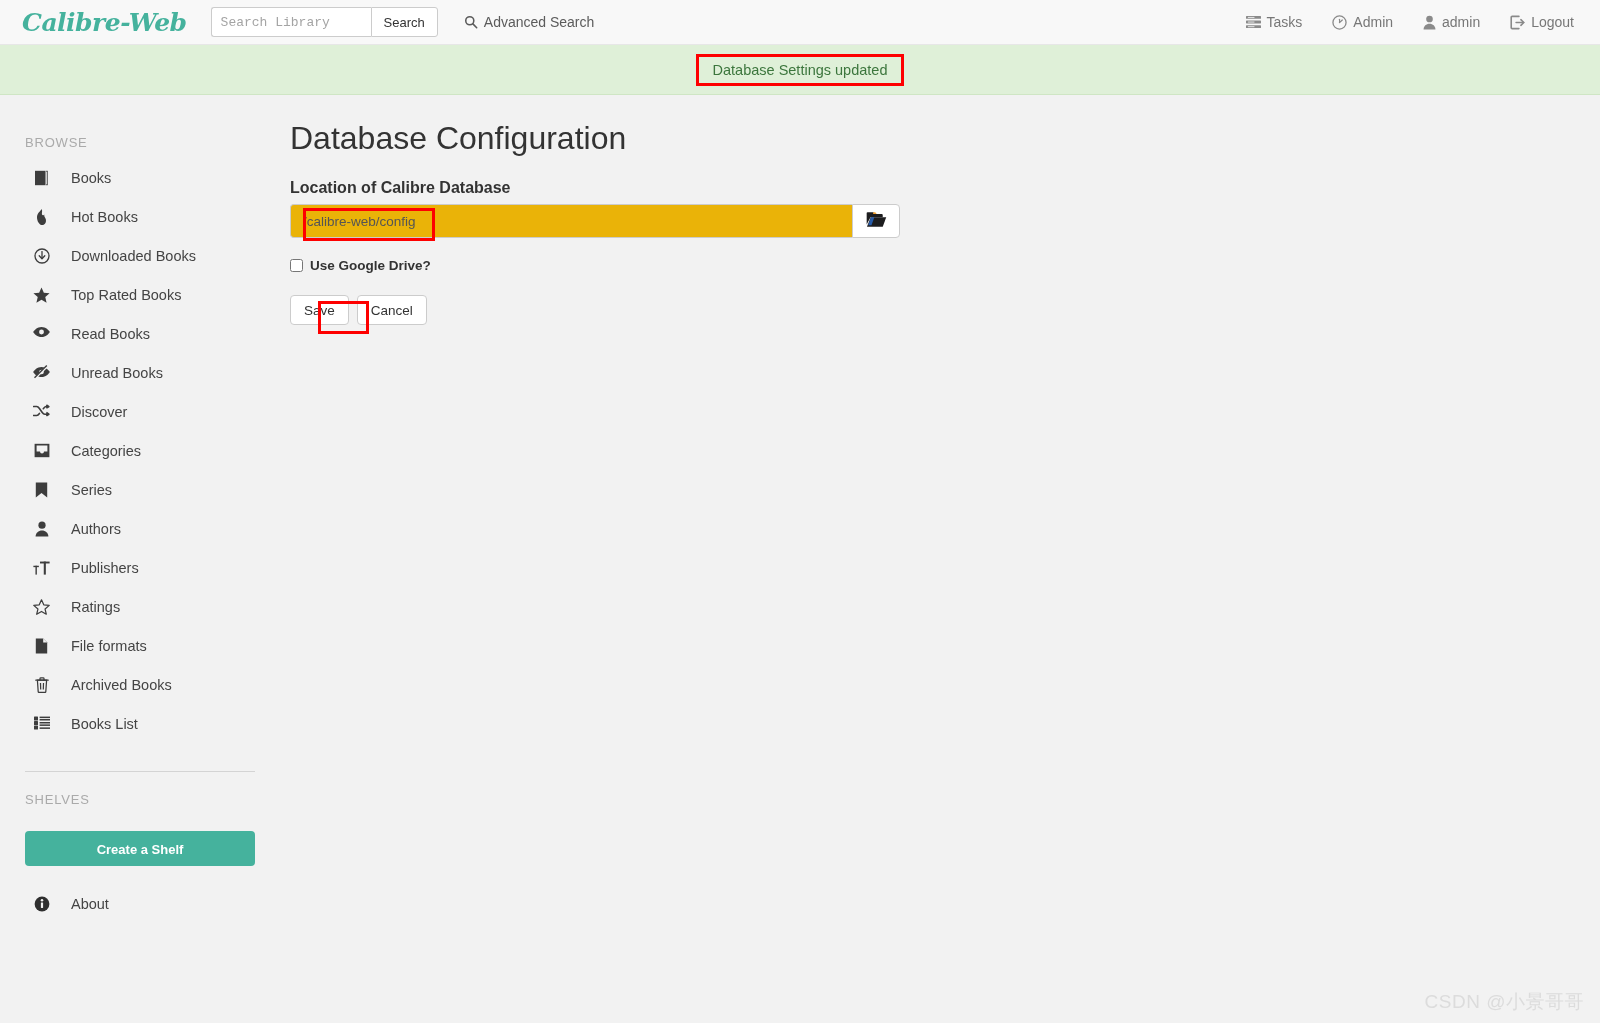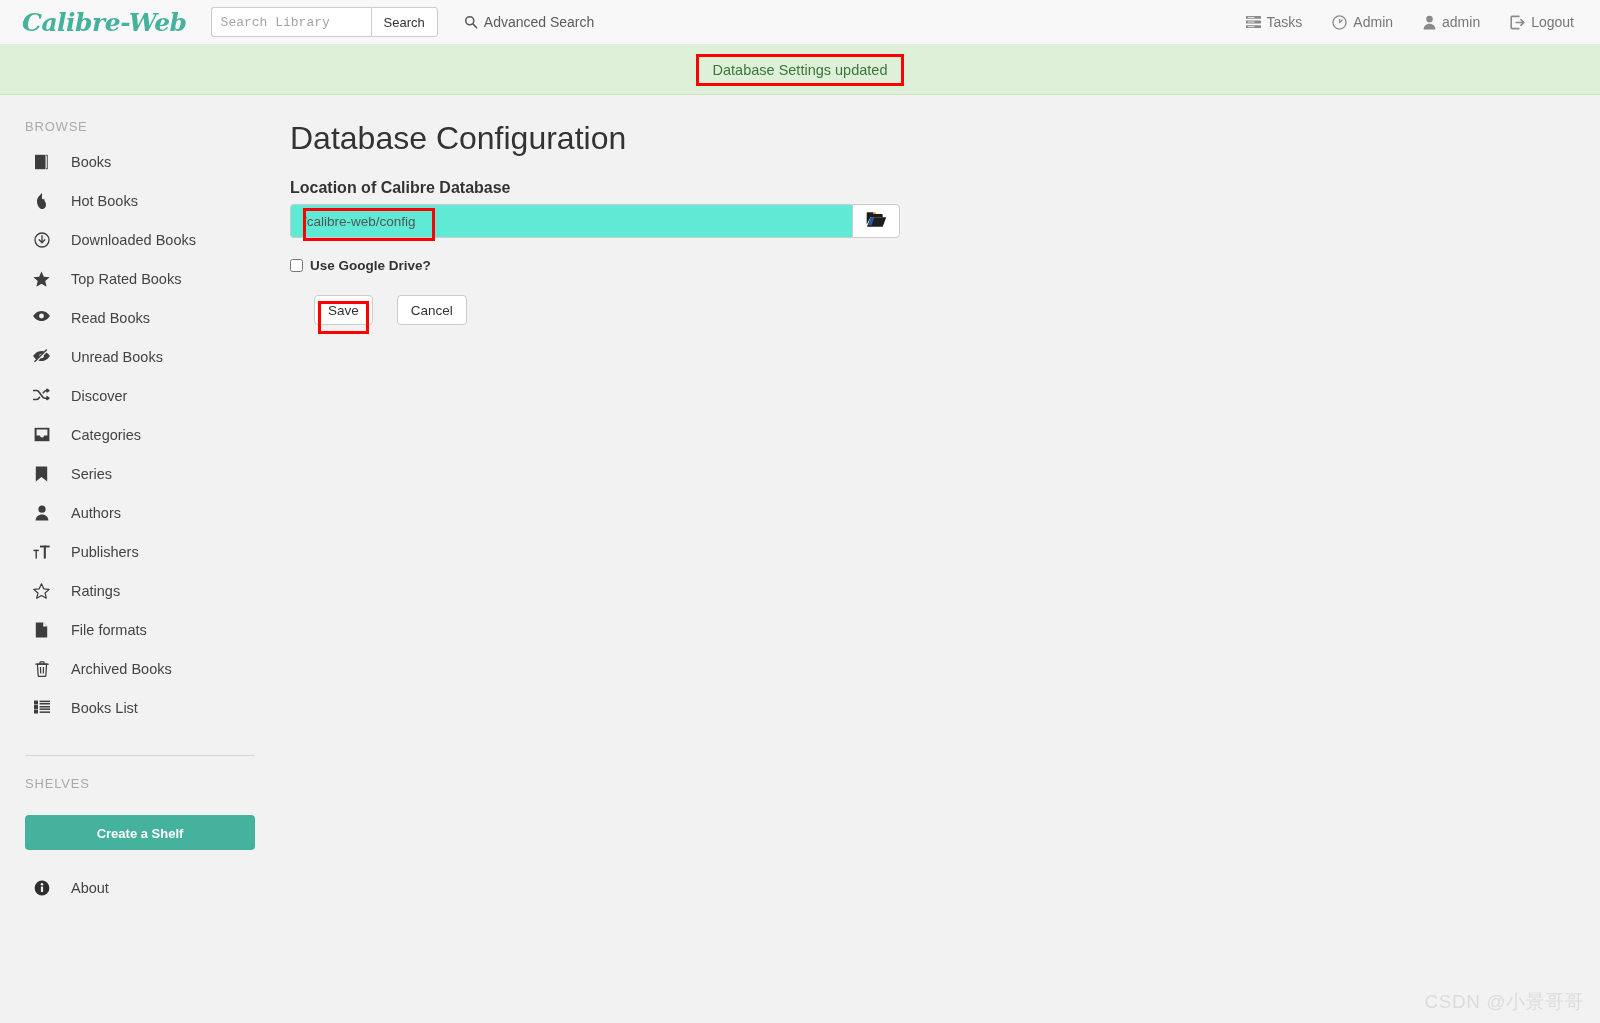--- a/index.html
+++ b/index.html
@@ -111,21 +111,21 @@
     outline-offset: 0;
   }
 
   
   .layout { display: flex; align-items: flex-start; }
 
   
   .sidebar {
     width: 280px;
     flex: 0 0 280px;
-    padding: 24px 0 0 0;
+    padding: 40px 0 0 0;
   }
   .side-heading {
     font-size: 13px;
     letter-spacing: 0.8px;
     color: #aaa;
     padding: 0 0 0 25px;
     margin-bottom: 20px;
     text-transform: uppercase;
   }
   .side-item {
@@ -198,21 +198,21 @@
   }
   .input-group input[type="text"] {
     flex: 1;
     height: 34px;
     border: 1px solid #ccc;
     border-right: none;
     border-radius: 4px 0 0 4px;
     padding: 0 12px;
     font-size: 13.5px;
     color: #555;
-    background: #5eead4;
+    background: #eab308;
     outline: none;
     font-family: "Liberation Sans", sans-serif;
   }
   .folder-btn {
     width: 48px;
     height: 34px;
     border: 1px solid #ccc;
     border-radius: 0 4px 4px 0;
     background: #fff;
     display: flex;
@@ -229,21 +229,21 @@
   }
   .checkbox-row input[type="checkbox"] {
     width: 13px; height: 13px; margin: 0; cursor: pointer;
   }
   .checkbox-row label {
     font-size: 13.5px;
     font-weight: bold;
     color: #333;
     cursor: pointer;
   }
-  .btn-row { display: flex; gap: 24px; align-items: flex-start; margin-left: 24px; }
+  .btn-row { display: flex; gap: 8px; align-items: flex-start; }
   .btn {
     height: 30px;
     padding: 0 13px;
     font-size: 13.5px;
     border: 1px solid #ccc;
     border-radius: 4px;
     background: #fff;
     color: #333;
     cursor: pointer;
     font-family: "Liberation Sans", sans-serif;

